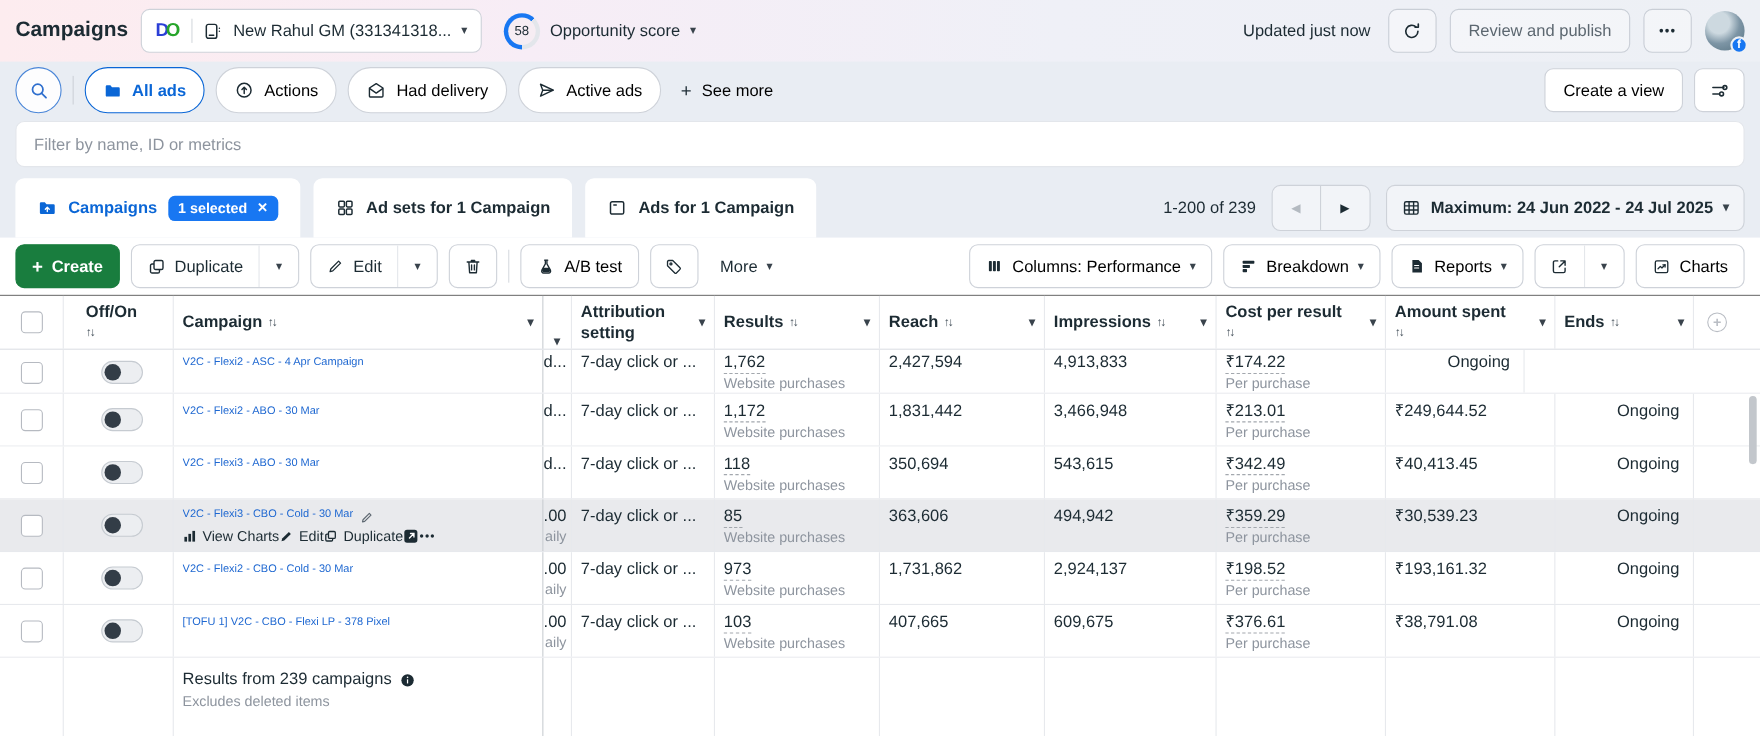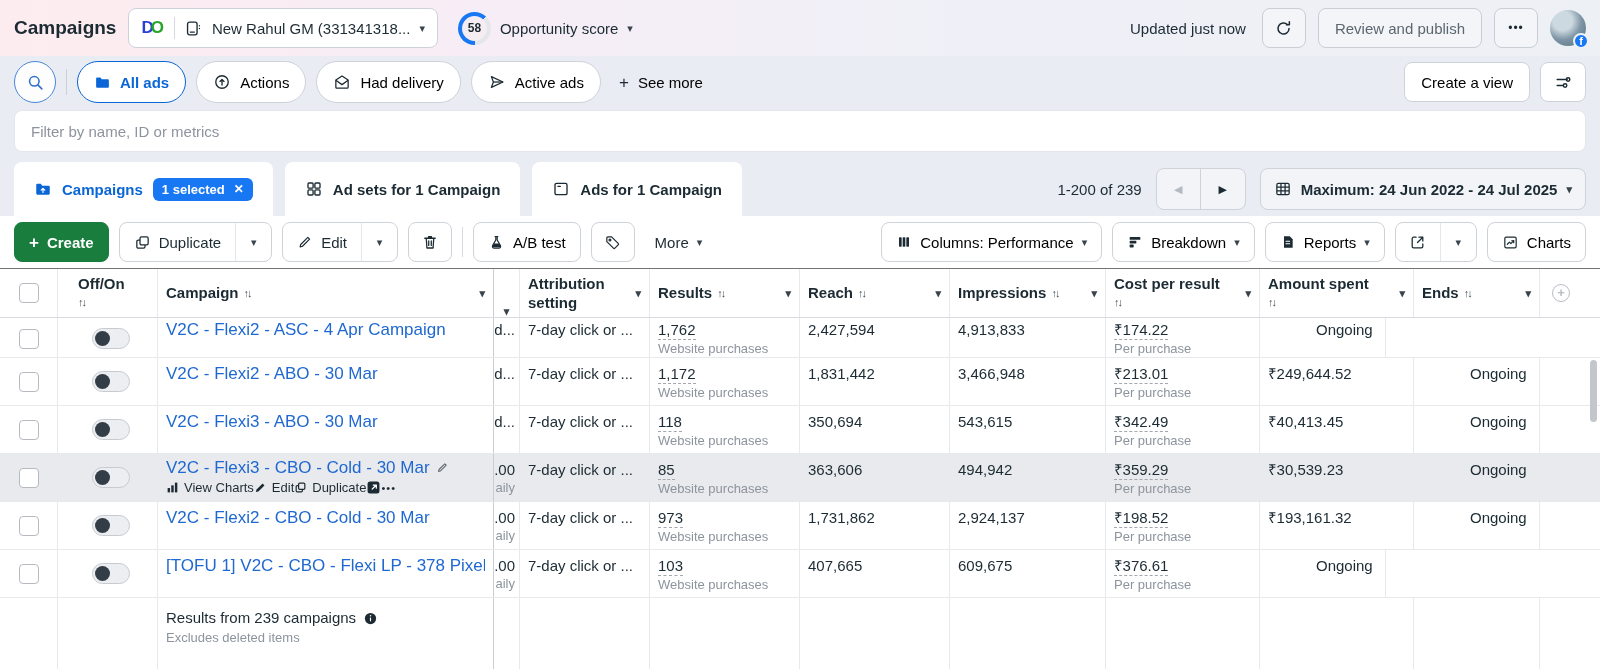--- a/index.html
+++ b/index.html
@@ -11,21 +11,21 @@
  background:linear-gradient(90deg,#fdecef 0%,#f7edf6 30%,#eff0f7 60%,#edf0f5 100%)}
 .page-title{font-size:19px;font-weight:bold}
 .acct{display:flex;align-items:center;gap:9px;background:#fff;border:1px solid #ced2d9;border-radius:8px;height:40px;padding:0 12px}
 .dologo{font-weight:bold;font-size:17px;letter-spacing:-3px;padding-right:4px}
 .dologo .d{color:#2b3fd6}.dologo .o{color:#27a52b}
 .vdiv{width:1px;height:22px;background:#d5d9de}
 .acct-name{font-size:15px;white-space:nowrap}
 .cr{font-size:11px;color:#39434c;line-height:1}
 .opp{display:flex;align-items:center;gap:9px;margin-left:8px}
 .ring{width:33px;height:33px;border-radius:50%;background:conic-gradient(from 180deg,#1877f2 0 62%,#e3e6eb 62% 100%);display:flex;align-items:center;justify-content:center}
-.ring-in{width:25px;height:25px;border-radius:50%;background:#f6edf3;display:flex;align-items:center;justify-content:center;font-size:12px;font-weight:bold}
+.ring-in{width:25px;height:25px;border-radius:50%;background:#f6edf3;display:flex;align-items:center;justify-content:center;font-size:12px;font-weight:normal}
 .opp-label{font-size:15px}
 .grow{flex:1}
 .updated{font-size:15px;margin-right:4px}
 .tbtn{height:40px;border:1px solid #c9ced6;border-radius:8px;background:rgba(255,255,255,.35);display:flex;align-items:center;justify-content:center;gap:8px;font-size:15px;color:#1c2b33;cursor:pointer}
 .tbtn.sq{width:44px}
 .review{padding:0 16px;color:#5c6770}
 .dots{font-size:12px;letter-spacing:1px;color:#1c2b33}
 .avatar{width:36px;height:36px;border-radius:50%;background:radial-gradient(circle at 35% 30%,#cdd9e0 0 28%,#7d95a5 55%,#54707f);position:relative;flex-shrink:0}
 .fbbadge{position:absolute;right:-3px;bottom:-3px;width:16px;height:16px;border-radius:50%;background:#1877f2;color:#fff;font-size:11px;font-weight:bold;display:flex;align-items:center;justify-content:center;border:2px solid #eef1f5}
 
@@ -82,21 +82,21 @@
 .trow{display:flex;height:48px;border-bottom:1px solid #e7e9ed;background:#fff}
 .trow.hovered{background:#e9eaed}
 .trow.clip{height:40px;overflow:hidden}
 .cell{border-right:1px solid #e7e9ed;display:flex;flex-direction:column;justify-content:flex-start;padding:6px 8px 0;flex-shrink:0}
 .trow.clip .cell{padding-top:2px}
 .cell.c-camp{border-right:1px solid #c9cdd2}
 .cell.c-check,.cell.c-tog{justify-content:center;padding-top:0}
 .cell.c-tog{align-items:flex-start;padding-left:34px}
 .toggle{width:38px;height:21px;border-radius:11px;background:#eceef1;border:1px solid #c6cbd1;position:relative}
 .toggle .knob{position:absolute;left:2px;top:2px;width:15px;height:15px;border-radius:50%;background:#333d47}
-.camplink{color:#1f68d1;font-size:17px;text-decoration:none;white-space:nowrap;overflow:hidden;line-height:19px;display:flex;align-items:center;gap:6px}
+.camplink{color:#1f68d1;font-size:10px;text-decoration:none;white-space:nowrap;overflow:hidden;line-height:19px;display:flex;align-items:flex-end;gap:6px}
 .num{align-items:flex-start;padding-right:14px}
 .val{font-size:15px;line-height:19px;white-space:nowrap}
 .sub{font-size:13px;color:#8d949e;line-height:18px;white-space:nowrap}
 .dotted{border-bottom:1px dashed #a3a8ae}
 .c-bud{align-items:flex-end;padding-right:4px;padding-left:0}
 .c-ends .val{padding-left:48px}
 .attr-txt{font-size:15px;line-height:19px;white-space:nowrap;overflow:hidden}
 .actions{display:flex;align-items:center;margin-top:3px;font-size:13px;color:#1c2b33}
 .actions .ai{display:flex;align-items:center;gap:5px;white-space:nowrap}
 .actions .mdots{font-size:11px;letter-spacing:1px}
@@ -746,20 +746,23 @@
     <div class="cell c-reach num">
         <span class="val">407,665</span>
       </div>
     <div class="cell c-impr num">
         <span class="val">609,675</span>
       </div>
     <div class="cell c-cost num">
         <span class="val dotted">₹376.61</span>
         <span class="sub">Per purchase</span>
       </div>
+    <div class="cell c-spent num">
+        <span class="val">₹38,791.08</span>
+      </div>
     <div class="cell c-ends">
         <span class="val">Ongoing</span>
       </div>
     <div class="cell c-plus"></div>
   </div>
 
   <div class="tfoot">
     <div class="cell c-check" style="border-right:1px solid #e7e9ed"></div>
     <div class="cell c-tog"></div>
     <div class="cell c-camp">

